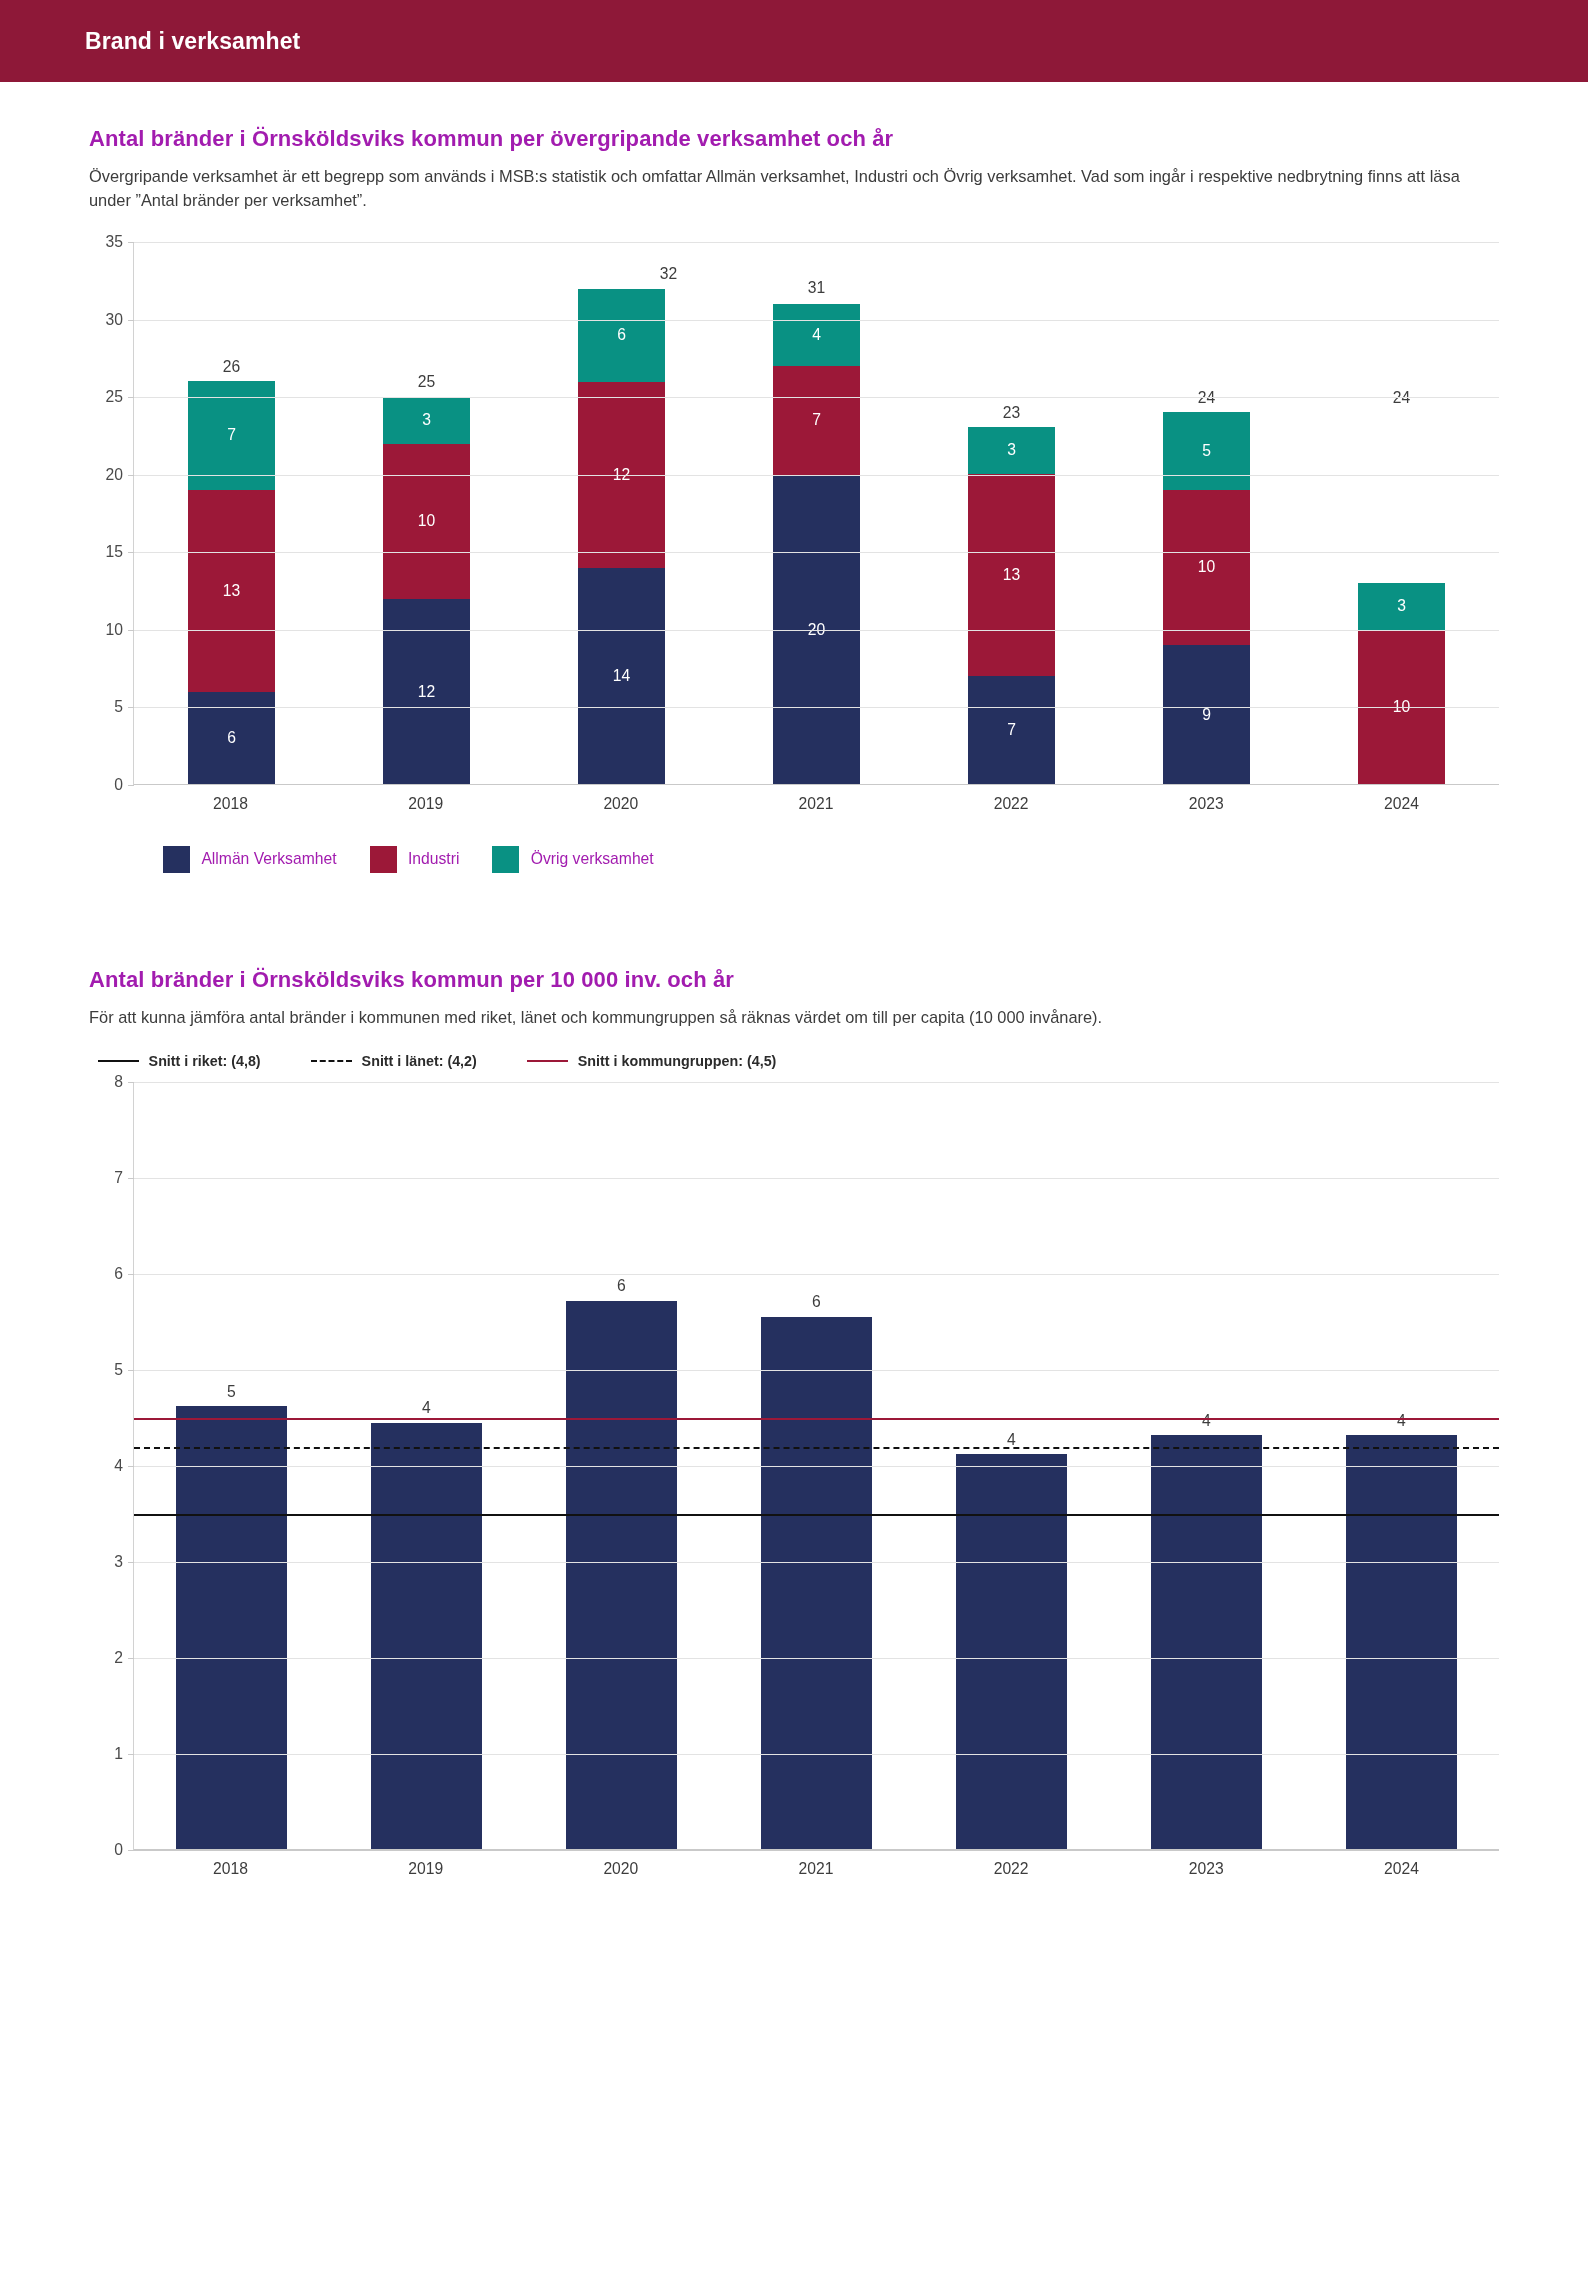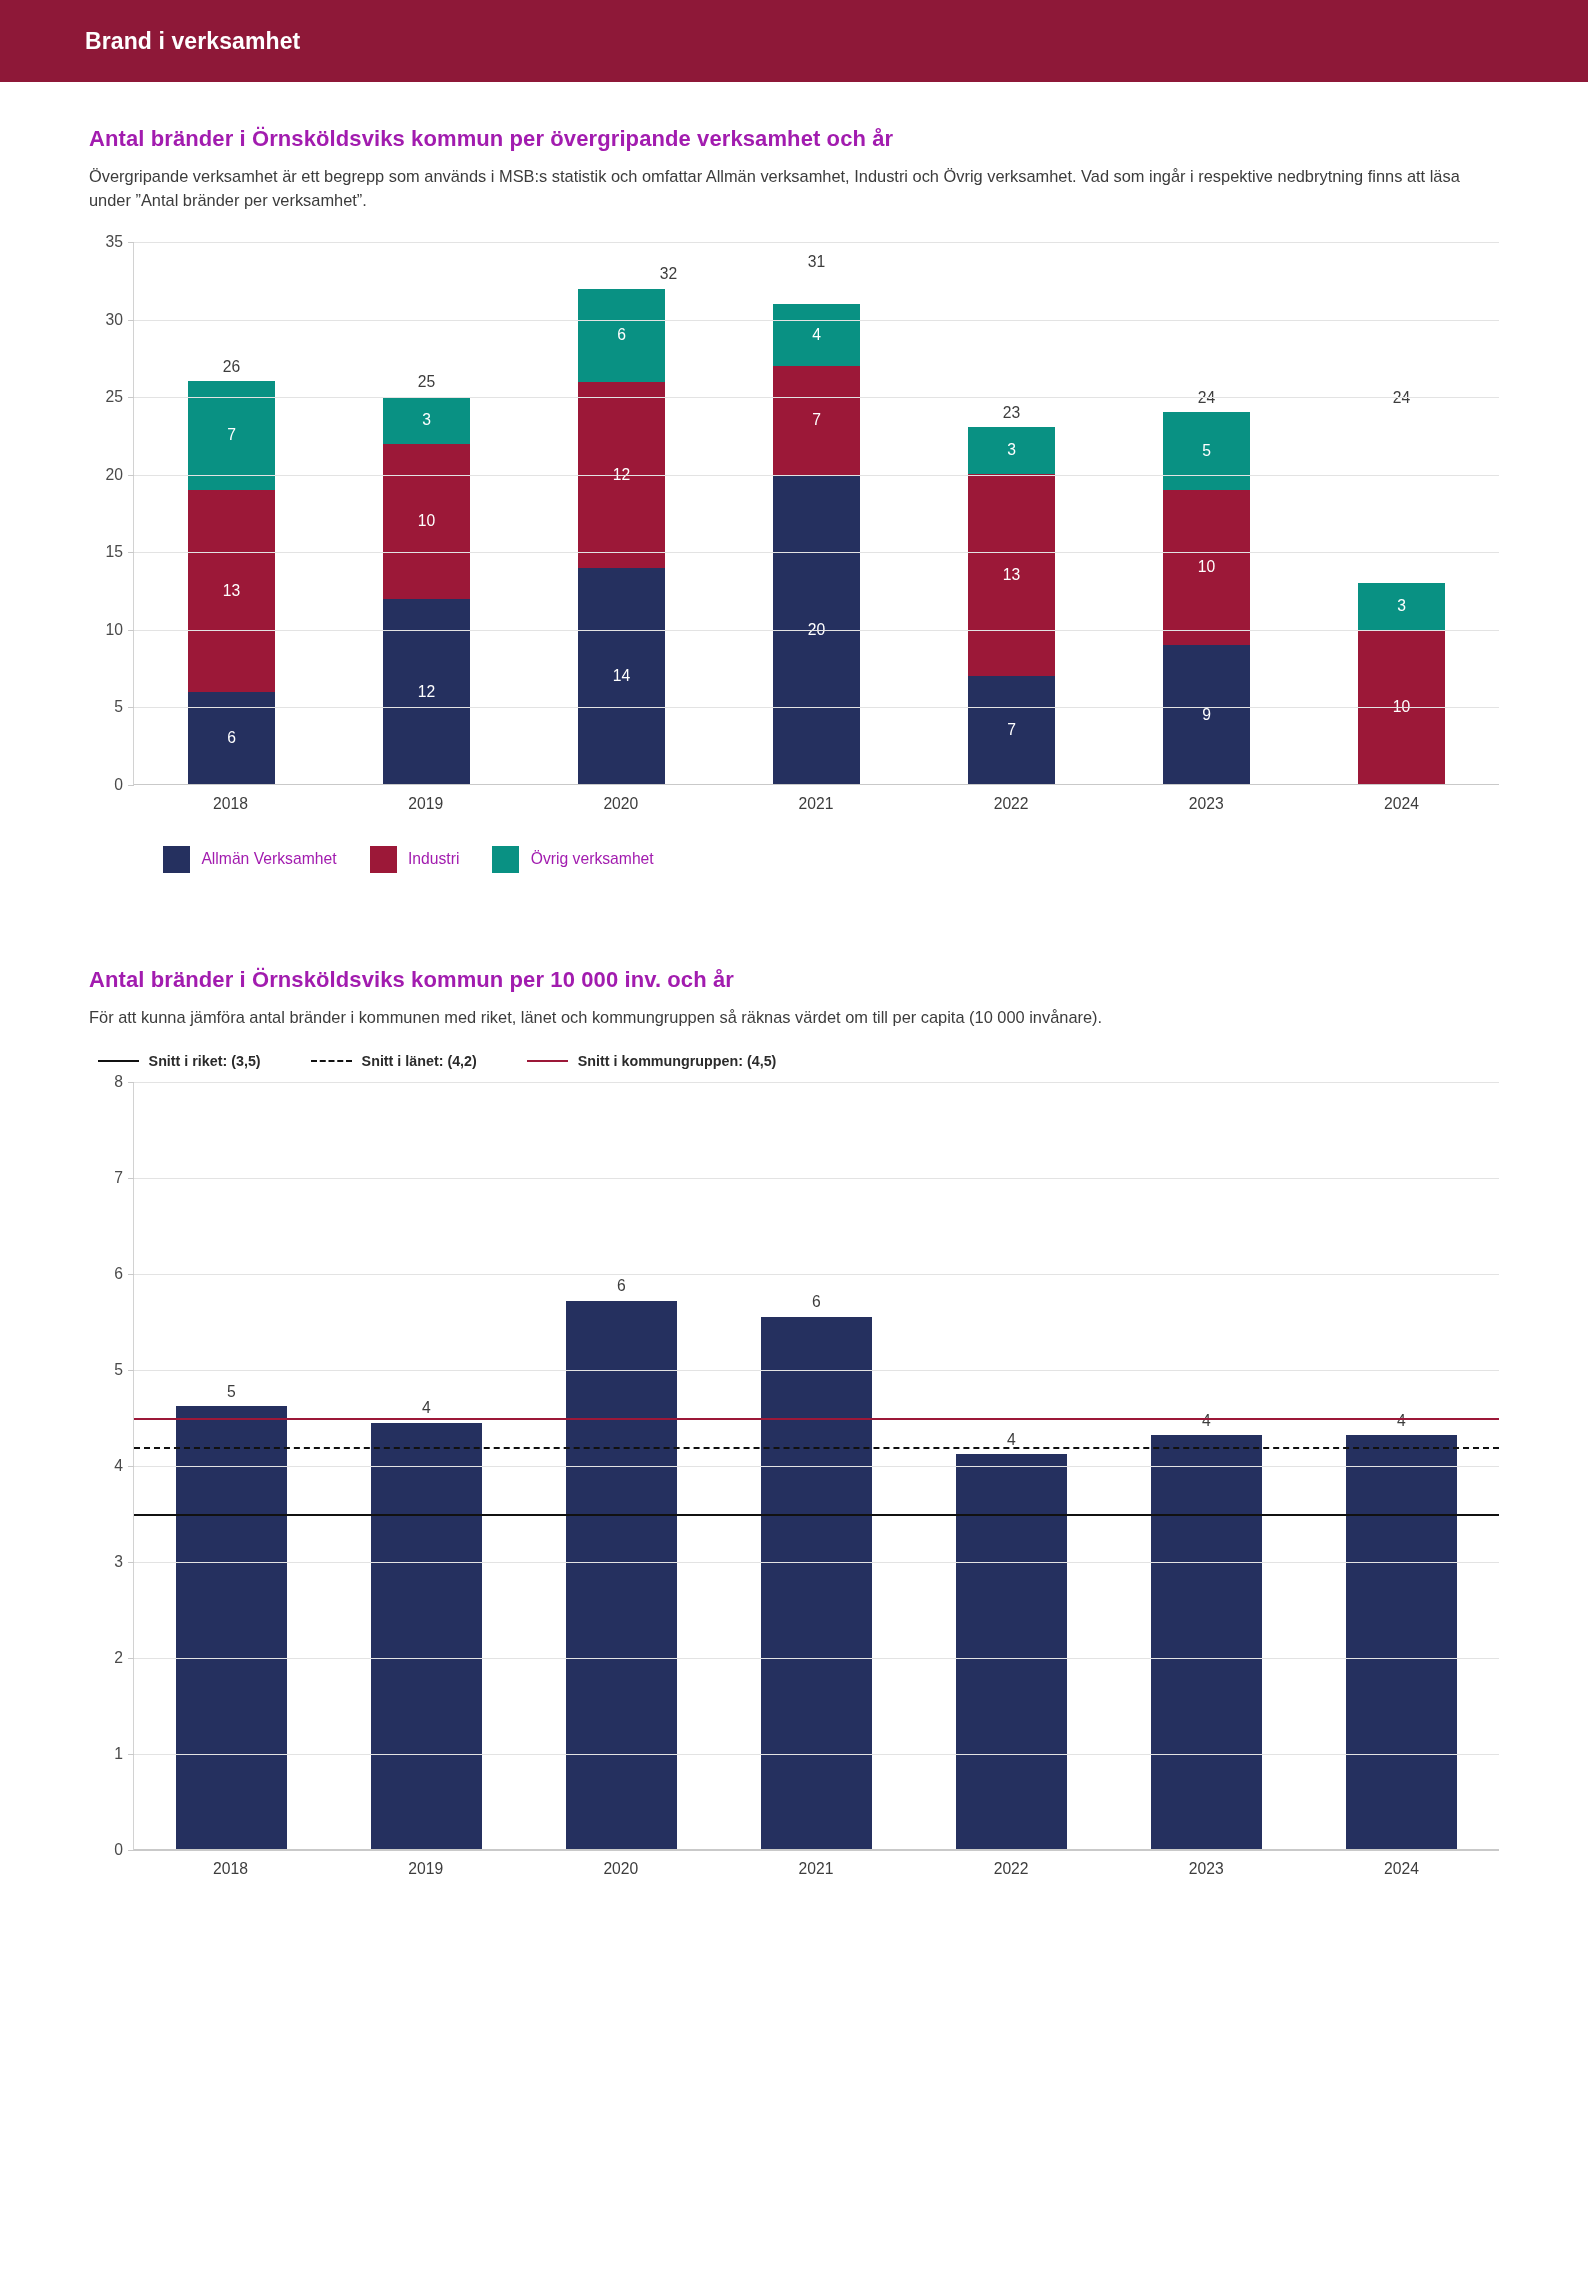--- a/index.html
+++ b/index.html
@@ -200,21 +200,21 @@
                 <div class="seg" style="height: 186px; background: rgb(156, 24, 56);">12</div>
                 <div class="seg" style="height: 217px; background: rgb(37, 48, 95);">14</div>
                 <div class="total-lbl" style="bottom: 502px; margin-left: 47px;">32</div>
               </div>
             </div>
             <div class="col">
               <div class="bar-stack">
                 <div class="seg" style="height: 62px; background: rgb(9, 145, 131);">4</div>
                 <div class="seg" style="height: 109px; background: rgb(156, 24, 56);">7</div>
                 <div class="seg" style="height: 310px; background: rgb(37, 48, 95);">20</div>
-                <div class="total-lbl" style="bottom: 514px; margin-top: 39px;">31</div>
+                <div class="total-lbl" style="bottom: 488px; margin-top: 39px;">31</div>
               </div>
             </div>
             <div class="col">
               <div class="bar-stack">
                 <div class="seg" style="height: 47px; background: rgb(9, 145, 131);">3</div>
                 <div class="seg" style="height: 202px; background: rgb(156, 24, 56);">13</div>
                 <div class="seg" style="height: 109px; background: rgb(37, 48, 95);">7</div>
                 <div class="total-lbl" style="bottom: 363px;">23</div>
               </div>
             </div>
@@ -279,21 +279,21 @@
     </div>
 </div>
 
 <div class="section" style="margin-top:94px">
   <h2 class="sec-title">Antal bränder i Örnsköldsviks kommun per 10 000 inv. och år</h2>
   <p class="sec-sub">För att kunna jämföra antal bränder i kommunen med riket, länet och kommungruppen så räknas värdet om till per capita (10 000 invånare).</p>
 
   <div class="legend2" id="c2legend">
       <div class="lg2-item">
         <span class="lg2-line" style="border-top: 2.9px solid rgb(17, 17, 17);"></span>
-        <span class="lg2-txt">Snitt i riket: (3,5)</span>
+        <span class="lg2-txt">Snitt i riket: (4,8)</span>
       </div>
       <div class="lg2-item">
         <span class="lg2-line" style="border-top: 2.9px dashed rgb(17, 17, 17);"></span>
         <span class="lg2-txt">Snitt i länet: (4,2)</span>
       </div>
       <div class="lg2-item">
         <span class="lg2-line" style="border-top: 2.9px solid rgb(156, 24, 56);"></span>
         <span class="lg2-txt">Snitt i kommungruppen: (4,5)</span>
       </div>
     </div>

